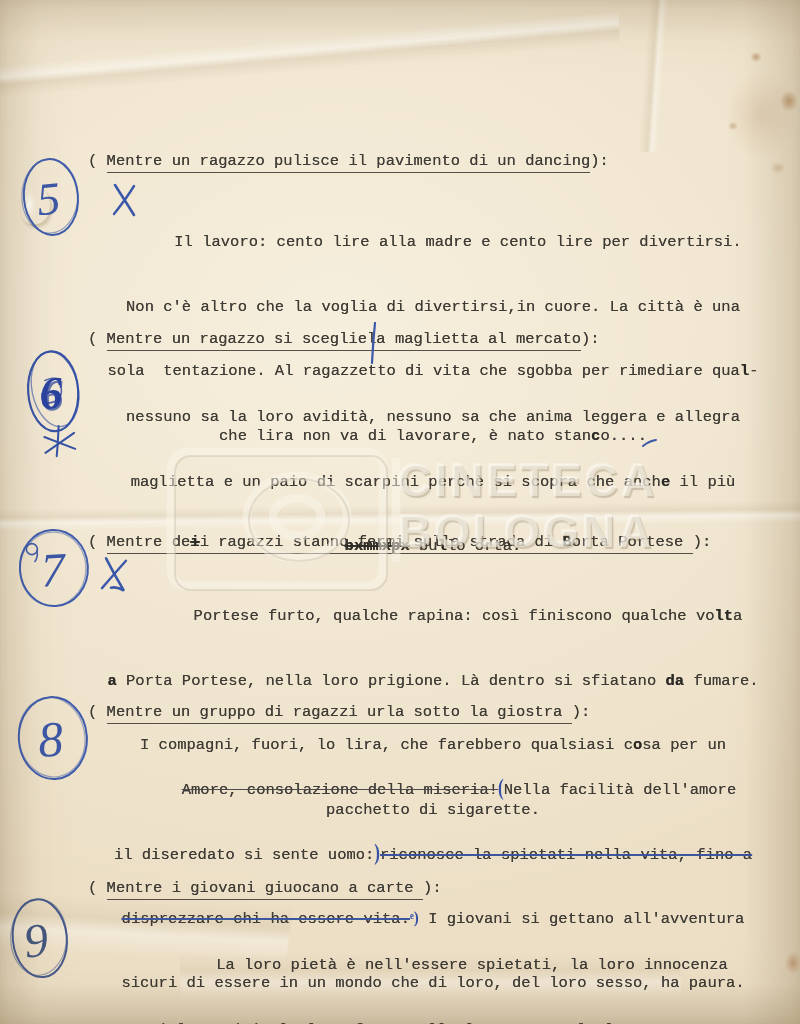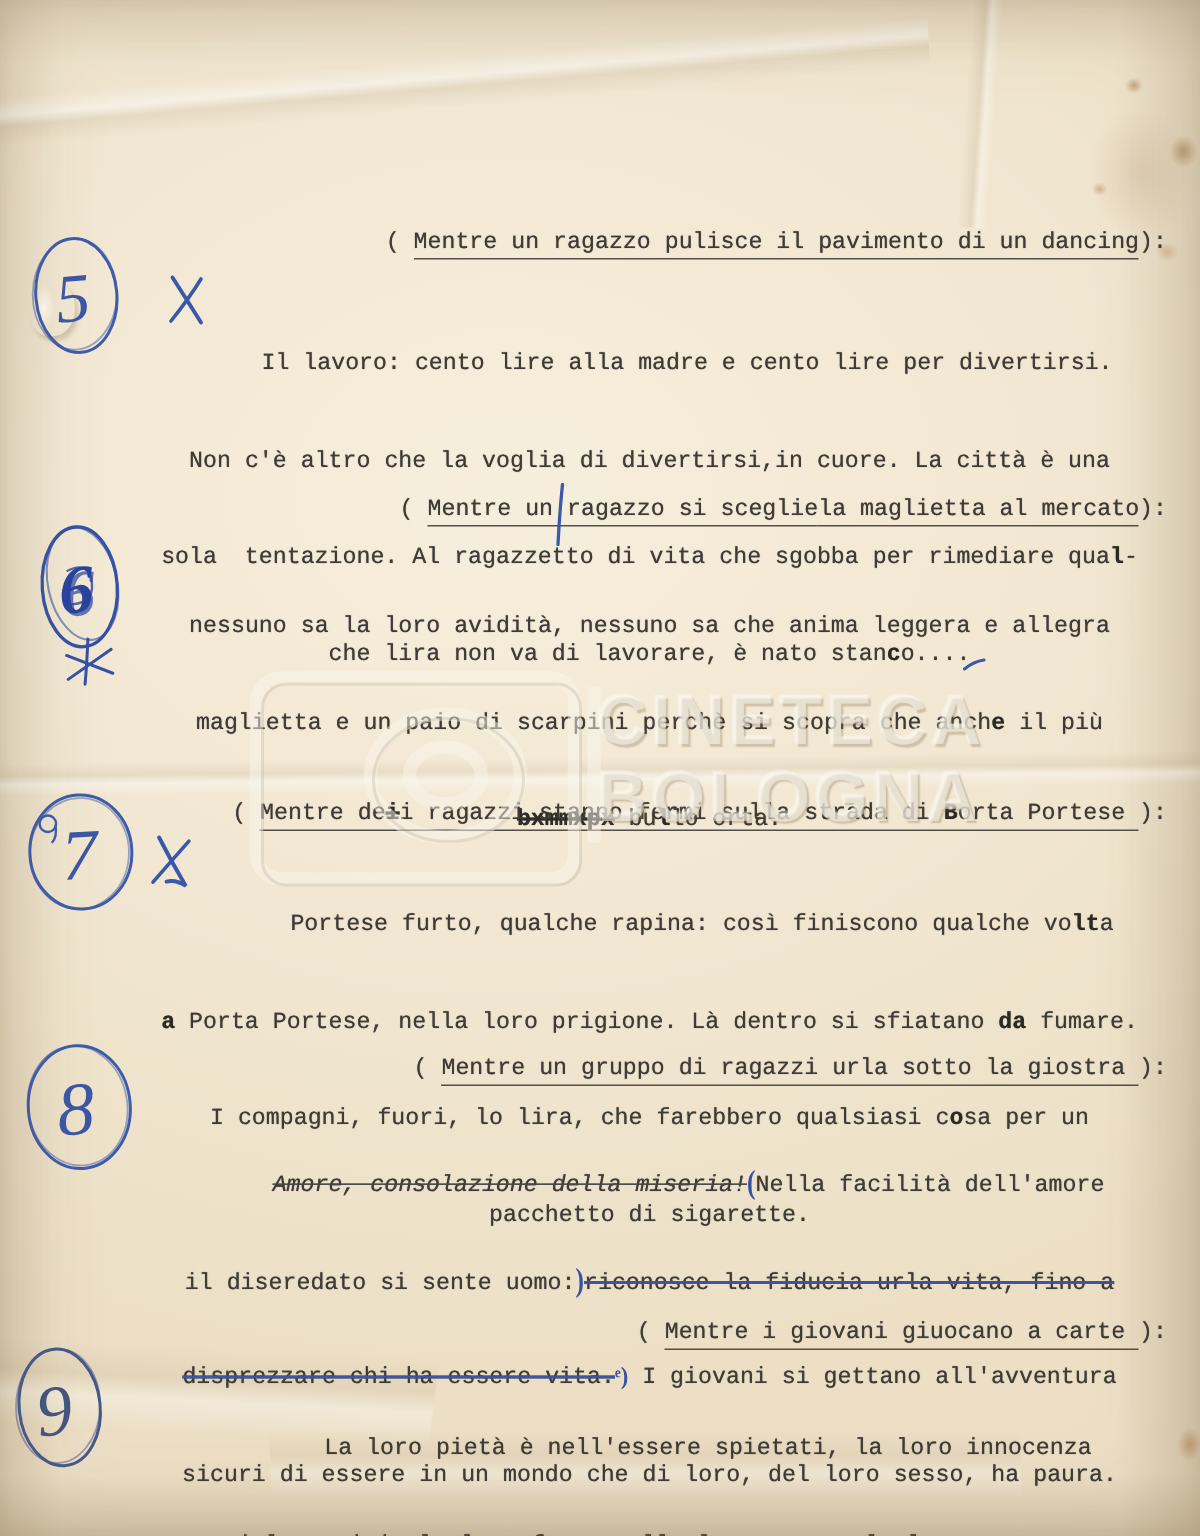--- a/index.html
+++ b/index.html
@@ -29,27 +29,27 @@
   .s3{left:726px;top:120px;width:14px;height:12px;background:radial-gradient(closest-side, rgba(148,92,38,0.35), rgba(148,92,38,0) 75%);}
   .s4{left:716px;top:60px;width:90px;height:110px;background:radial-gradient(closest-side, rgba(140,90,40,0.14), rgba(140,90,40,0) 80%);}
   .s5{left:782px;top:948px;width:22px;height:30px;background:radial-gradient(closest-side, rgba(158,88,40,0.4), rgba(158,88,40,0) 75%);}
   .s6{left:768px;top:160px;width:20px;height:16px;background:radial-gradient(closest-side, rgba(150,95,42,0.25), rgba(150,95,42,0) 78%);}
   .tear{position:absolute;left:20px;top:186px;width:30px;height:38px;z-index:1;pointer-events:none;
     background:radial-gradient(closest-side at 30% 50%, rgba(255,253,246,0.9), rgba(255,253,246,0) 80%);
     box-shadow:2px 3px 3px rgba(120,95,55,0.25);border-radius:40% 60% 55% 45%;}
   
   .sec{position:absolute;left:88px;width:690px;z-index:2;color:#3e3b35;font-size:15.5px;
     text-shadow:0 0 0.6px rgba(62,59,53,0.8);}
-  .title{white-space:pre;line-height:22px;text-align:right;}
+  .title{white-space:pre;line-height:22px;}
   .u{border-bottom:1.6px solid rgba(56,52,45,0.85);padding-bottom:1.5px;}
   .para{white-space:pre;}
   .ln{line-height:28.5px;height:28.5px;text-align:center;}
   .ov{font-weight:bold;color:#2b2924;}
   .ovx{font-weight:bold;color:#2e2c27;text-decoration:line-through;text-decoration-thickness:1.8px;text-decoration-color:rgba(45,42,37,0.9);}
-  .xg{text-decoration:line-through;text-decoration-thickness:1.4px;text-decoration-color:rgba(74,72,78,0.85);font-style:italic;}
+  .xg{text-decoration:line-through;text-decoration-thickness:1.4px;text-decoration-color:rgba(74,72,78,0.85);}
   .xb{text-decoration:line-through;text-decoration-thickness:2px;text-decoration-color:rgba(58,85,168,0.9);}
   .bu{box-shadow:0 2px 0 rgba(59,87,168,0.9);}
   .pen{font-family:"Liberation Serif","DejaVu Serif",serif;color:#3752a5;font-weight:bold;
     display:inline-block;transform:scaleY(1.3);font-size:17px;text-shadow:none;}
   .pen.small{transform:scaleY(1.1);font-size:15px;}
   
   .annot{position:absolute;z-index:3;}
   
   .wm{position:absolute;z-index:4;pointer-events:none;border-radius:20px;}
   .wmtext{position:absolute;font-family:"Liberation Sans","DejaVu Sans",sans-serif;font-weight:700;
@@ -101,21 +101,21 @@
       <div class="ln"><span class="ov">a</span><span> Porta Portese, nella loro prigione. Là dentro si sfiatano </span><span class="ov">da</span><span> fumare.</span></div>
       <div class="ln"><span>I compagni, fuori, lo lira, che farebbero qualsiasi c</span><span class="ov">o</span><span>sa per un</span></div>
       <div class="ln"><span>pacchetto di sigarette.</span></div>
     </div>
   </div>
 
   <div class="sec" style="top:701px">
     <div class="title"><span>( </span><span class="u"><span>Mentre un gruppo di ragazzi urla sotto la giostra </span></span><span>):</span></div>
     <div class="para" style="margin-top:16px">
       <div class="ln" style="padding-left:52px"><span class="xg">Amore, consolazione della miseria!</span><span class="pen">(</span><span>Nella facilità dell'amore</span></div>
-      <div class="ln"><span>il diseredato si sente uomo:</span><span class="pen">)</span><span class="xb">riconosce la fiducia urla vita, </span><span class="xb">fino a</span></div>
+      <div class="ln"><span>il diseredato si sente uomo:</span><span class="pen">)</span><span class="xb">riconosce la spietati nella vita, </span><span class="xb">fino a</span></div>
       <div class="ln"><span class="xb">disprezzare chi ha essere vita.</span><span class="pen small">ᵉ)</span><span> I giovani si gettano all'avventura</span></div>
       <div class="ln"><span>sicuri di essere in un mondo che di loro, del loro sesso, ha paura.</span></div>
     </div>
   </div>
 
   <div class="sec" style="top:877px">
     <div class="title"><span>( </span><span class="u"><span>Mentre i giovani giuocano a carte </span></span><span>):</span></div>
     <div class="para" style="margin-top:16px">
       <div class="ln" style="padding-left:78px"><span>La loro pietà è nell'essere spietati, la loro innocenza</span></div>
       <div class="ln"><span>nei loro vizi, la loro forza nella leggerezza, la loro speranza</span></div>

